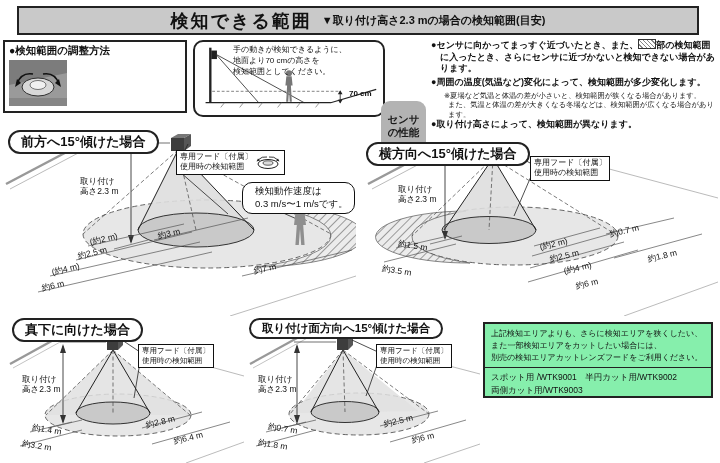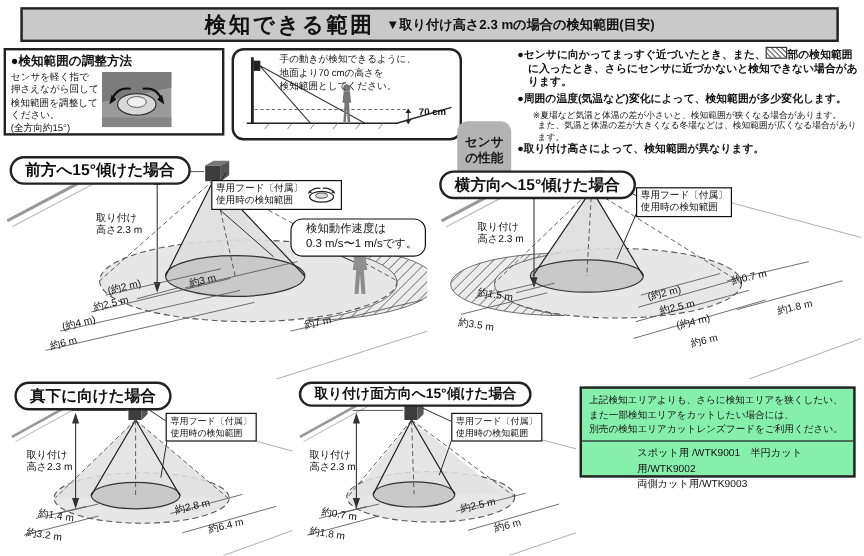--- a/index.html
+++ b/index.html
@@ -44,40 +44,33 @@
   .hoodbox{position:absolute;background:#fff;border:1.5px solid #111;padding:1px 3px;
     font-size:8px;line-height:1.3;display:flex;align-items:center;gap:3px;white-space:nowrap;z-index:2;}
   .hoodbox.tiny{font-size:7.5px;}
   .bubble{position:absolute;background:#fff;border:1.5px solid #111;border-radius:10px;
     padding:2px 6px;font-size:9.5px;line-height:1.35;white-space:nowrap;z-index:2;}
   .dim{position:absolute;font-size:8.5px;white-space:nowrap;transform-origin:0 50%;z-index:2;}
   .r-13{transform:rotate(-13deg);} .r9{transform:rotate(9deg);}
   
   .accbox{left:483px;top:322px;width:230px;height:76px;border:2px solid #222;background:#86efac;box-sizing:border-box;}
   .acc-top{font-size:8px;line-height:1.5;padding:4px 6px 3px;border-bottom:1.5px solid #222;}
-  .acc-bot{font-size:8.5px;line-height:1.55;padding:3px 18px;margin-left:28px;}
+  .acc-bot{font-size:8.5px;line-height:1.55;padding:3px 6px;}
 </style>
 </head>
 <body>
 
 <div class="abs" id="header">
   <span class="t">検知できる範囲</span>
   <span class="s">▼取り付け高さ2.3 mの場合の検知範囲(目安)</span>
 </div>
 
 <div class="abs adjustbox">
   <h3>●検知範囲の調整方法</h3>
   <div class="adjust-flex">
-    <div class="adjust-lines">
-      <div>センサを軽く指で</div>
-      <div>押さえながら回して</div>
-      <div>検知範囲を調整して</div>
-      <div>ください。</div>
-      <div>(全方向約15°)</div>
-    </div>
     <svg width="58" height="46" viewBox="0 0 58 46">
       <rect width="58" height="46" fill="#9a9a9a"></rect>
       <polygon points="0,0 58,0 58,13 0,25" fill="#7c7c7c"></polygon>
       <rect x="0" y="38" width="58" height="8" fill="#868686"></rect>
       <ellipse cx="29" cy="27" rx="16" ry="9" fill="#d8d8d8" stroke="#333"></ellipse>
       <ellipse cx="29" cy="25" rx="8" ry="4.5" fill="#f0f0f0" stroke="#444" stroke-width="0.7"></ellipse>
       <path d="M8 24 Q12 12 24 14" stroke="#111" stroke-width="1.6" fill="none"></path>
       <polygon points="6,27 12,23 8,19" fill="#111"></polygon>
       <path d="M50 24 Q46 12 34 14" stroke="#111" stroke-width="1.6" fill="none"></path>
       <polygon points="52,27 46,23 50,19" fill="#111"></polygon>

